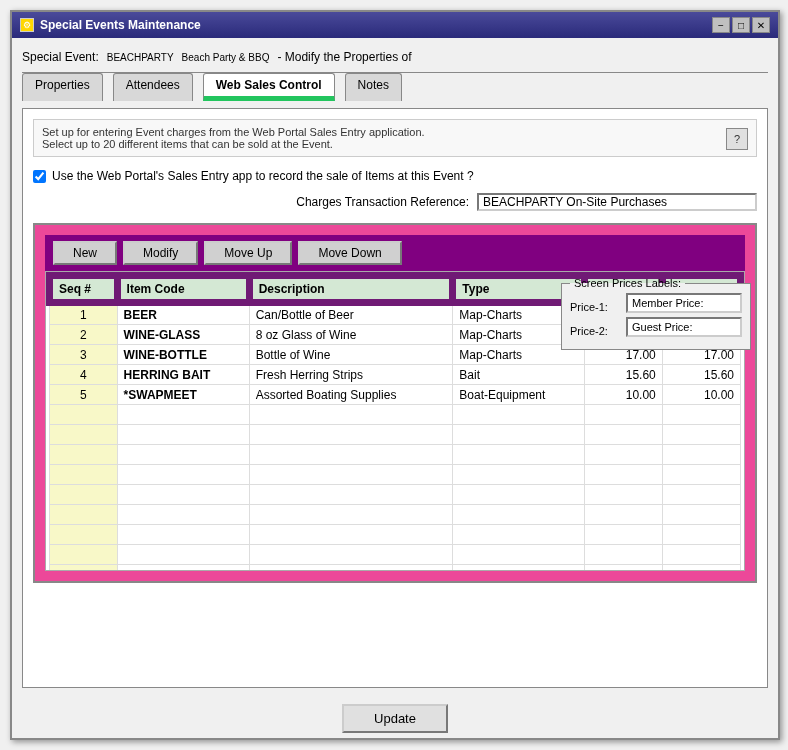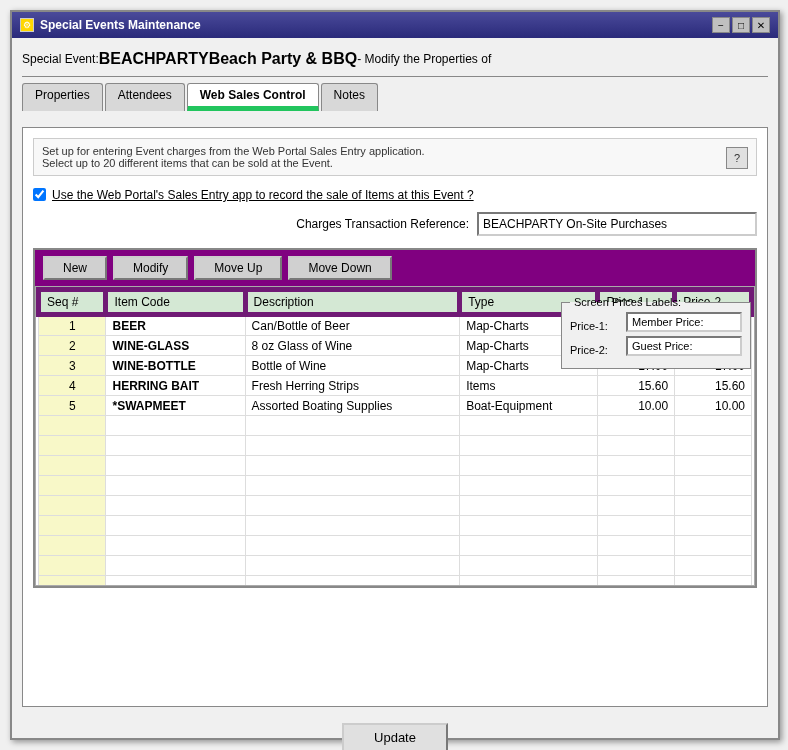--- a/index.html
+++ b/index.html
@@ -62,36 +62,35 @@
       font-size: 10px;
       cursor: pointer;
       color: black;
     }
     .window-body {
       padding: 8px 10px;
     }
     .special-event-header {
       display: flex;
       align-items: center;
-      gap: 0;
+      gap: 8px;
       padding: 4px 0 8px 0;
       border-bottom: 1px solid #888;
-      margin-bottom: 6px;
     }
     .header-label {
       font-size: 12px;
     }
     .header-value-bold {
-      font-weight: bold;
-      font-size: 16px;
+      font-weight: normal;
+      font-size: 10px;
     }
     .tabs {
       display: flex;
-      gap: 2px;
-      margin-bottom: 16px;
+      gap: 10px;
+      margin-bottom: 7px;
     }
     .tab {
       padding: 4px 12px;
       border: 1px solid #888;
       border-bottom: none;
       background: #d8d8d8;
       cursor: pointer;
       font-size: 12px;
       border-radius: 3px 3px 0 0;
     }
@@ -132,24 +131,23 @@
       background: #e0e0e0;
       display: flex;
       align-items: center;
       justify-content: center;
       font-size: 11px;
       cursor: pointer;
       margin-left: 8px;
     }
     .checkbox-row {
       display: flex;
-      align-items: flex-start;
+      align-items: flex-end;
       margin-bottom: 10px;
       gap: 6px;
-      text-decoration: underline;
     }
     .checkbox-input {
       width: 13px;
       height: 13px;
       cursor: pointer;
     }
     .form-row {
       display: flex;
       align-items: center;
       margin-bottom: 10px;
@@ -158,21 +156,21 @@
     }
     .form-label {
       font-size: 12px;
       white-space: nowrap;
     }
     .form-input {
       border: 2px inset #ccc;
       background: white;
       padding: 2px 4px;
       font-size: 12px;
-      height: 24px;
+      height: 18px;
       width: 280px;
     }
     .price-row {
       display: flex;
       align-items: flex-end;
       gap: 6px;
       margin-bottom: 4px;
     }
     .price-label {
       font-size: 11px;
@@ -181,20 +179,21 @@
     .price-input {
       border: 2px inset #ccc;
       background: white;
       padding: 2px 4px;
       font-size: 11px;
       height: 20px;
       width: 116px;
     }
     .grid-container {
       border: 2px solid #888;
+      padding: 10px;
       background: #ec4899;
       margin-top: 12px;
     }
     .grid-toolbar {
       background: #800080;
       padding: 6px 8px;
       display: flex;
       gap: 6px;
       margin-bottom: 0;
     }
@@ -214,24 +213,24 @@
     }
     .grid-table {
       width: 100%;
       border-collapse: collapse;
       font-size: 12px;
     }
     .grid-table thead tr {
       background: #d4e8d4;
     }
     .grid-table th {
-      border: 5px solid #701a75;
+      border: 7px solid #701a75;
       padding: 3px 6px;
       text-align: left;
-      font-weight: normal;
+      font-weight: bold;
       white-space: nowrap;
     }
     .grid-table td {
       border: 1px solid #ddd;
       padding: 2px 6px;
       height: 20px;
     }
     .grid-table td:first-child {
       text-align: center;
       background: #f8f8c8;
@@ -378,21 +377,21 @@
       <td class="item-code">WINE-BOTTLE</td>
       <td>Bottle of Wine</td>
       <td>Map-Charts</td>
       <td class="price">17.00</td>
       <td class="price">17.00</td>
     </tr>
                 <tr>
       <td>4</td>
       <td class="item-code">HERRING BAIT</td>
       <td>Fresh Herring Strips</td>
-      <td>Items</td>
+      <td>Bait</td>
       <td class="price">15.60</td>
       <td class="price">15.60</td>
     </tr>
                 <tr>
       <td>5</td>
       <td class="item-code">*SWAPMEET</td>
       <td>Assorted Boating Supplies</td>
       <td>Boat-Equipment</td>
       <td class="price">10.00</td>
       <td class="price">10.00</td>

